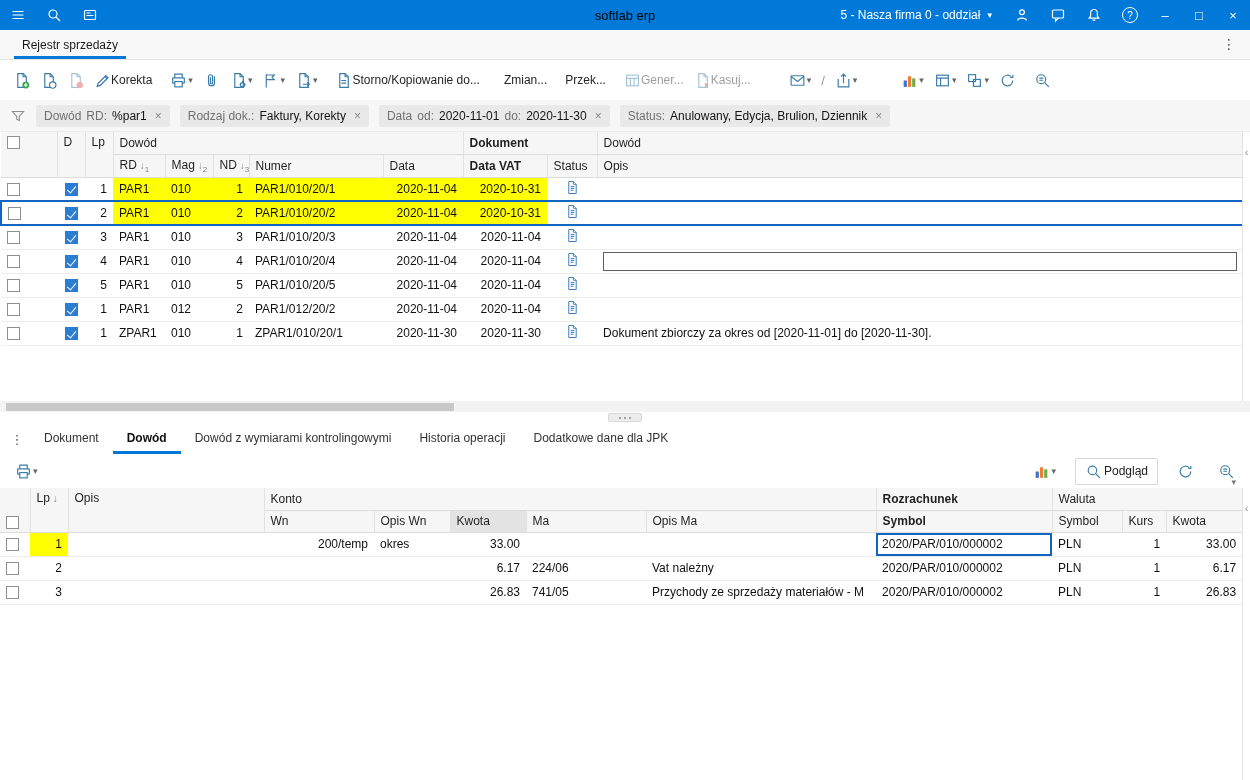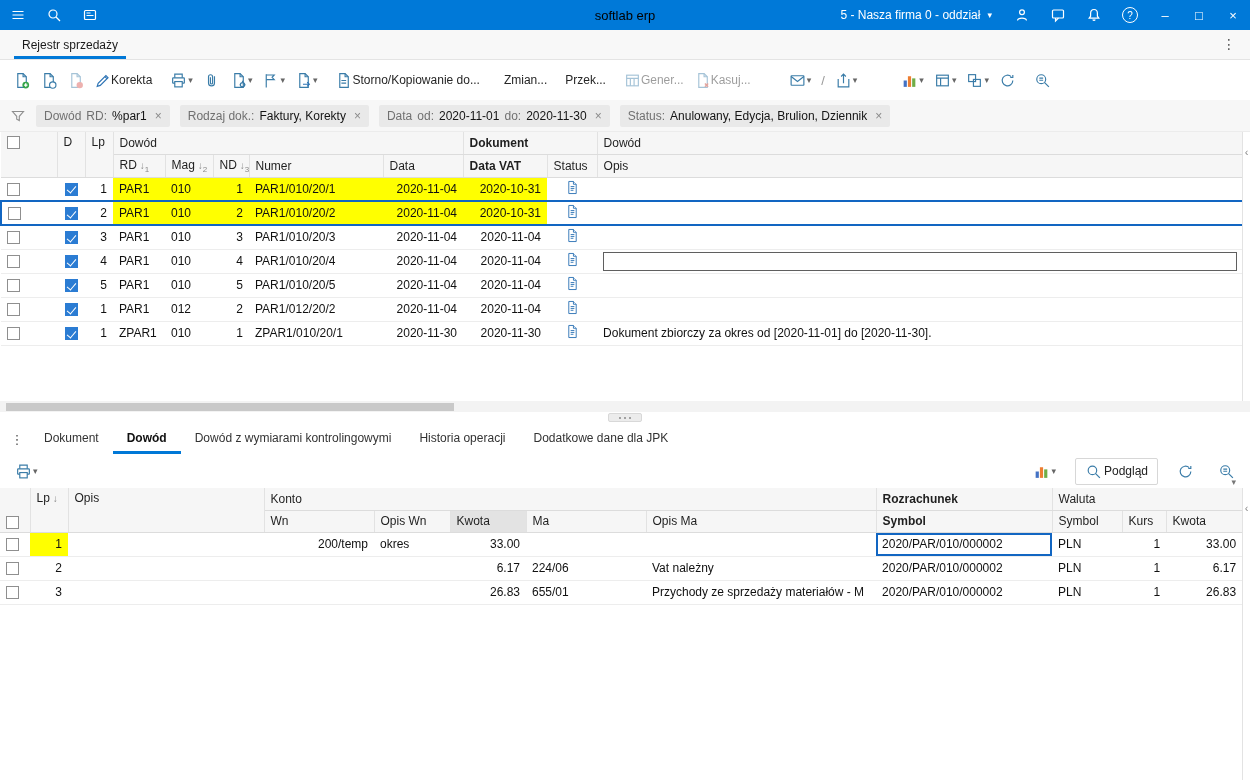--- a/index.html
+++ b/index.html
@@ -639,21 +639,21 @@
           <td class="r">1</td>
           <td class="r">6.17</td>
         </tr>
         <tr>
           <td><span class="cb"></span></td>
           <td class="r">3</td>
           <td></td>
           <td class="r"></td>
           <td></td>
           <td class="r">26.83</td>
-          <td>655/01</td>
+          <td>741/05</td>
           <td>Przychody ze sprzedaży materiałów - M</td>
           <td>2020/PAR/010/000002</td>
           <td>PLN</td>
           <td class="r">1</td>
           <td class="r">26.83</td>
         </tr>
       </tbody>
     </table>
     <div class="side-strip">
       <button class="collapse-btn">‹</button>

